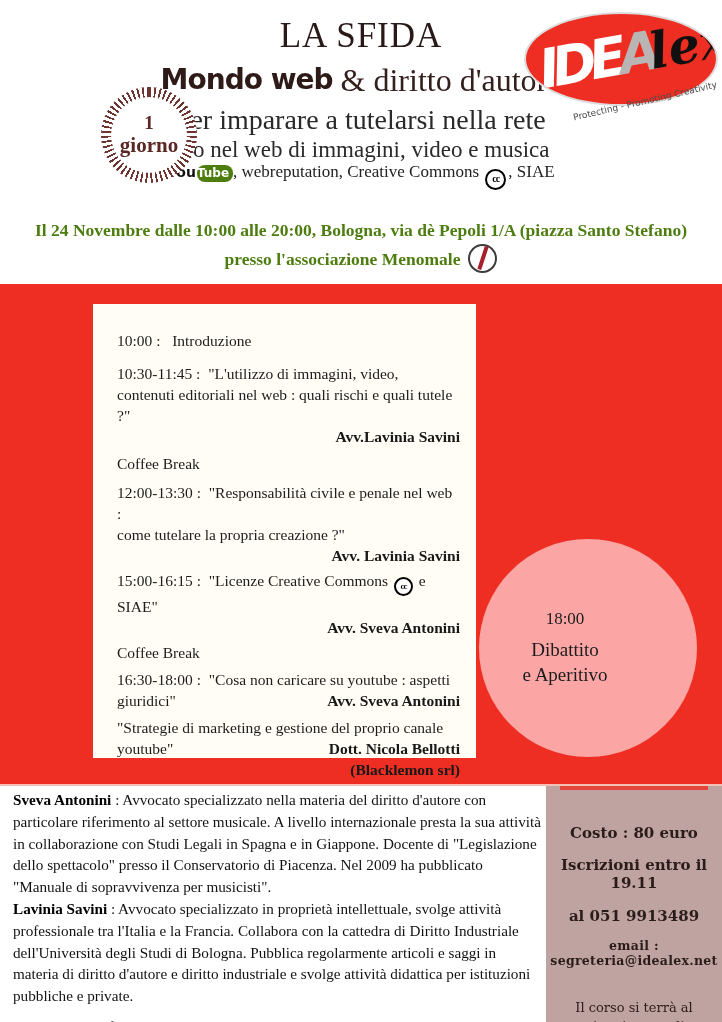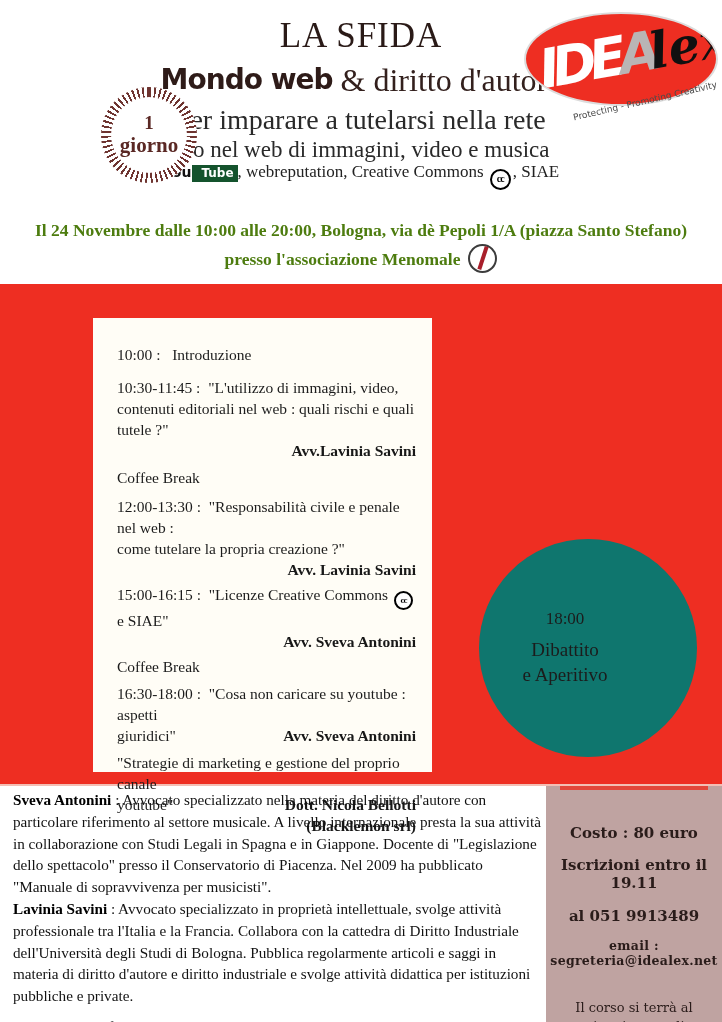--- a/index.html
+++ b/index.html
@@ -10,21 +10,21 @@
   }
   
   .hline{position:absolute;left:0;width:100%;text-align:center;}
   .title{top:16px;font-size:35px;letter-spacing:1px;color:#2a1a17;}
   .subtitle{top:62px;font-size:32px;color:#33201d;}
   .mondo{font-family:"DejaVu Sans", sans-serif;font-weight:800;font-size:28px;letter-spacing:-1px;color:#2e1b18;position:relative;top:-2px;}
   .tag1{top:104px;font-size:28px;color:#2a2a2a;}
   .tag2{top:137px;font-size:23px;color:#2a2a2a;}
   .topics{top:162px;font-size:17px;color:#222;}
   .yt-you{font-family:"DejaVu Sans", sans-serif;font-weight:800;font-size:14px;color:#111;}
-  .yt-tube{font-family:"DejaVu Sans", sans-serif;font-weight:800;font-size:12px;color:#fff;background:#14532d;border-radius:0;padding:1px 4px 2px 9px;margin-left:1px;}
+  .yt-tube{font-family:"DejaVu Sans", sans-serif;font-weight:800;font-size:12px;color:#fff;background:#4d7c0f;border-radius:8px;padding:1px 4px 2px 0;margin-left:1px;}
   .cc-badge{display:inline-block;width:17px;height:17px;border:2.5px solid #000;border-radius:50%;
     font-family:Liberation Serif, serif;font-weight:800;font-size:10px;line-height:16px;text-align:center;
     letter-spacing:-1px;vertical-align:-5px;margin:0 2px;background:#fff;color:#000;}
   
   .badge{position:absolute;left:101px;top:87px;width:96px;height:96px;border-radius:50%;
     background:repeating-conic-gradient(#6e3430 0deg 2.5deg,#ffffff 2.5deg 6.5deg);}
   .badge-inner{position:absolute;left:10px;top:10px;width:76px;height:76px;border-radius:50%;background:#fff;
     display:flex;flex-direction:column;align-items:center;justify-content:center;color:#5a2824;font-weight:bold;}
   .badge-num{font-size:19px;line-height:20px;}
   .badge-word{font-size:21px;line-height:24px;}
@@ -37,30 +37,30 @@
   .logo-lex{font-family:"DejaVu Serif", serif;font-style:italic;font-weight:700;font-size:50px;color:#101010;margin-left:-4px;}
   .logo-tag{position:absolute;right:0px;top:86px;width:150px;transform:rotate(-13deg);
     font-family:"DejaVu Sans", sans-serif;font-size:9px;color:#4c4c4c;text-align:center;}
   
   .event{top:216px;font-size:17.5px;font-weight:bold;line-height:28px;color:#4d7c0f;}
   .menomale{display:inline-block;width:25px;height:25px;border:2px solid #3c3c3c;border-radius:50%;
     position:relative;vertical-align:-8px;margin-left:8px;background:#fff;}
   .menomale .bar{position:absolute;left:50%;top:0px;width:4px;height:24px;background:#a81f2b;transform:translateX(-50%) rotate(18deg);}
   
   .band{position:absolute;left:0;top:284px;width:722px;height:500px;background:#ee2e22;border-bottom:2px solid #f3beb4;}
-  .sched{position:absolute;left:93px;top:34px;width:339px;height:454px;background:#fffdf6;
+  .sched{position:absolute;left:93px;top:20px;width:383px;height:454px;background:#fffdf6;
     box-sizing:border-box;padding:26px 16px 0 24px;font-size:15.5px;line-height:21px;color:#1c1c1c;}
   .row{margin:0;}
   .spk{text-align:right;font-weight:bold;color:#181818;}
   .between{display:flex;justify-content:space-between;font-weight:normal;}
   .between .spk{font-weight:bold;}
   .mb12{margin-bottom:12px;}.mb8{margin-bottom:8px;}.mb6{margin-bottom:6px;}.mb4{margin-bottom:4px;}.mb16{margin-bottom:16px;}
   .cc-small{width:15px;height:15px;border-width:2px;font-size:9px;line-height:14px;vertical-align:-3px;}
   
-  .circle{position:absolute;left:479px;top:255px;width:218px;height:218px;border-radius:50%;background:#0f766e;
+  .circle{position:absolute;left:479px;top:255px;width:218px;height:218px;border-radius:50%;background:#fca5a5;
     display:flex;align-items:center;justify-content:center;}
   .circle-text{text-align:center;color:#1c1c1c;margin-right:46px;}
   .circle-time{font-size:17px;margin-bottom:8px;}
   .circle-l1,.circle-l2{font-size:19px;line-height:25px;}
   
   .bios{position:absolute;left:13px;top:789px;width:528px;font-size:15.2px;line-height:21.8px;color:#121212;}
   .bios p{margin:0;}
   .bios .gap{margin-top:9px;}
   .bios b{color:#000;}
   

